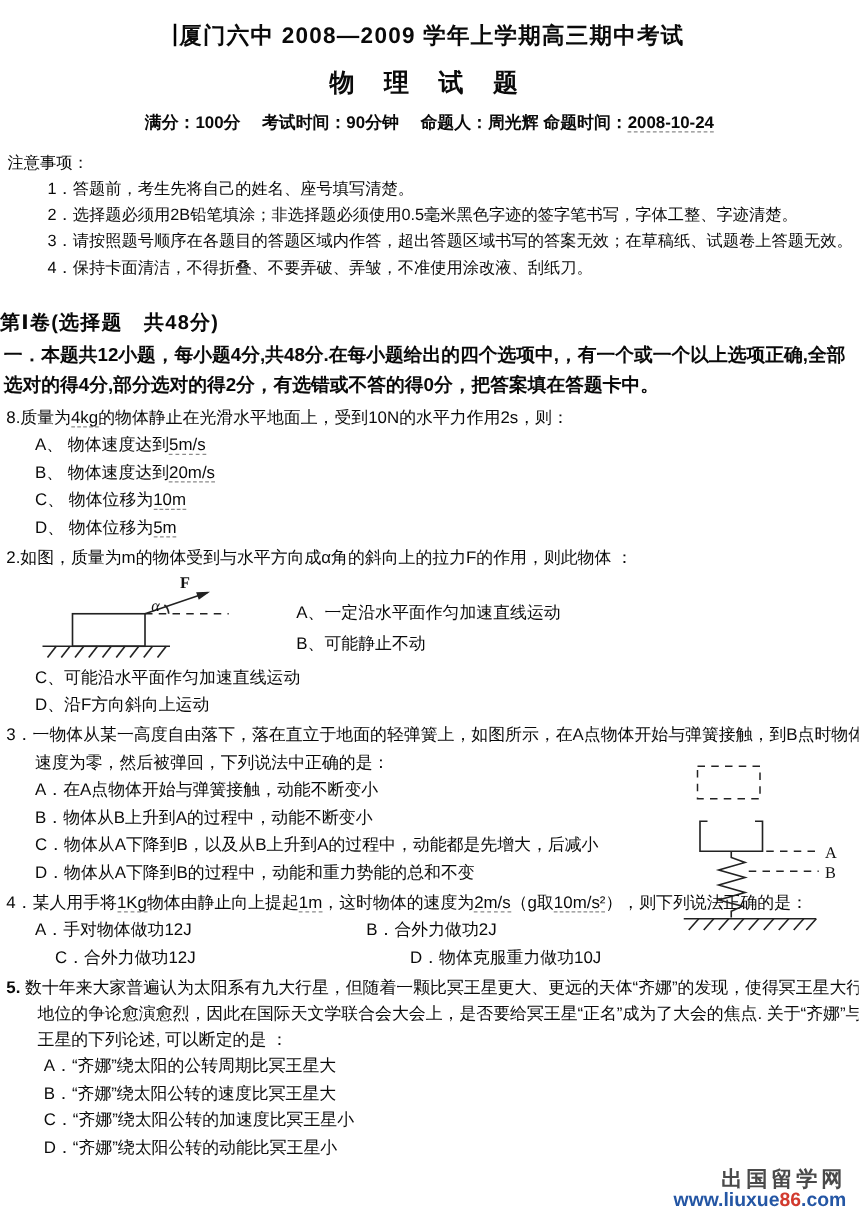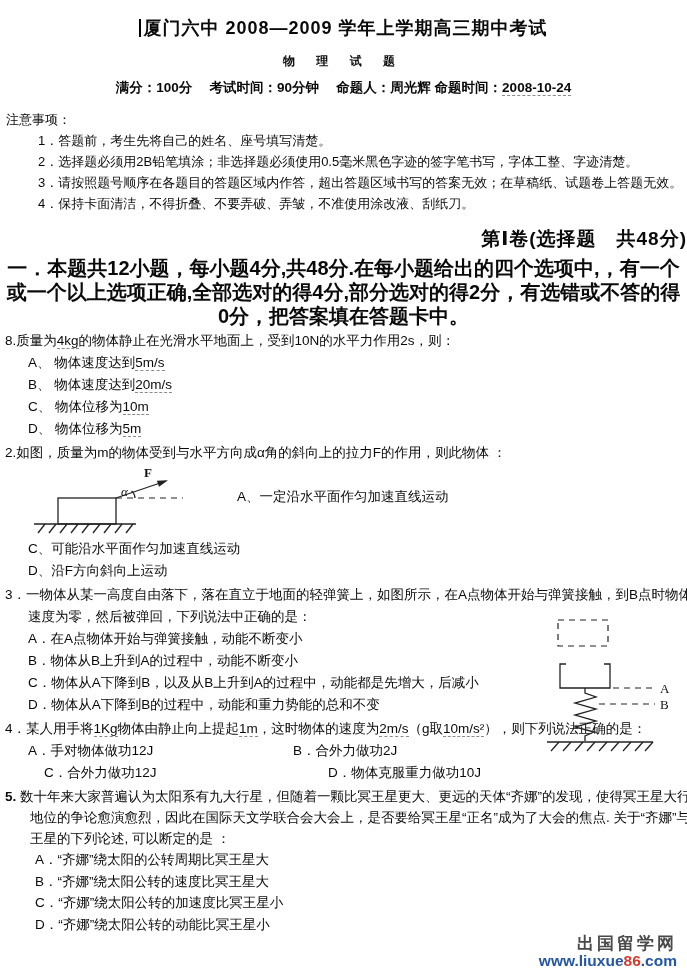--- a/index.html
+++ b/index.html
@@ -8,29 +8,29 @@
     width:687px;height:970px;
     background:#fff;
     overflow:hidden;
     color:#0a0a0a;
     font-family:"Liberation Sans","DejaVu Sans",sans-serif;
   }
   
   .header{text-align:center;padding-top:16px;}
   .title{font-size:18px;font-weight:bold;letter-spacing:1px;}
   .caret{display:inline-block;width:2px;height:18px;background:#000;vertical-align:-3px;margin-right:2px;}
-  .subtitle{font-size:12px;font-weight:bold;letter-spacing:9px;margin-top:13px;}
+  .subtitle{font-size:20px;font-weight:bold;letter-spacing:9px;margin-top:13px;}
   .meta{font-size:13.5px;font-weight:bold;margin-top:9px;text-align:center;}
   
   .notice{margin-top:12px;padding-left:6px;font-size:13px;line-height:21px;}
   .notice-items{margin-left:32px;width:645px;}
   .notice-item{padding-left:22px;text-indent:-22px;}
   
-  .s1-heading{text-align:right;font-weight:bold;font-size:19px;margin-top:12px;letter-spacing:1px;}
-  .s1-intro{font-weight:bold;font-size:20px;line-height:24px;margin:4px 3px 0 3px;text-align:center;}
+  .s1-heading{text-align:left;font-weight:bold;font-size:16px;margin-top:24px;letter-spacing:1px;}
+  .s1-intro{font-weight:bold;font-size:15px;line-height:24px;margin:4px 3px 0 3px;}
   
   .q{font-size:13.5px;line-height:22px;margin-top:2px;padding-left:5px;}
   .stem{width:675px;}
   .hang{padding-left:23px;text-indent:-23px;}
   .opt{margin-left:23px;}
   .du{border-bottom:1px dashed #8a8a8a;}
   
   .q2-row{display:flex;align-items:flex-start;}
   .q2-fig{margin-left:26px;flex:0 0 auto;}
   .q2-ab{margin-left:6px;padding-top:20px;line-height:25px;}
@@ -113,20 +113,21 @@
         <g>
           <line class="fig-line" x1="85" y1="34" x2="135" y2="17"></line>
           <polygon points="137,16.3 128,22.8 125.9,16.7" fill="#222"></polygon>
         </g>
         <path class="fig-line" d="M104,34 Q103.5,29 100.5,27"></path>
         <text class="fig-label" x="113" y="13" font-weight="bold">F</text>
         <text class="fig-label" x="90" y="32" font-style="italic" font-size="12">α</text>
       </svg>
       <div class="q2-ab">
         <div>A、一定沿水平面作匀加速直线运动</div>
+        <div>B、可能静止不动</div>
       </div>
     </div>
     <div class="opt">C、可能沿水平面作匀加速直线运动</div>
     <div class="opt">D、沿F方向斜向上运动</div>
   </div>
 
   <div class="q q3">
     <div class="stem hang">3．一物体从某一高度自由落下，落在直立于地面的轻弹簧上，如图所示，在A点物体开始与弹簧接触，到B点时物体速度为零，然后被弹回，下列说法中正确的是：</div>
     <div class="q3-opts">
       <div class="opt">A．在A点物体开始与弹簧接触，动能不断变小</div>

